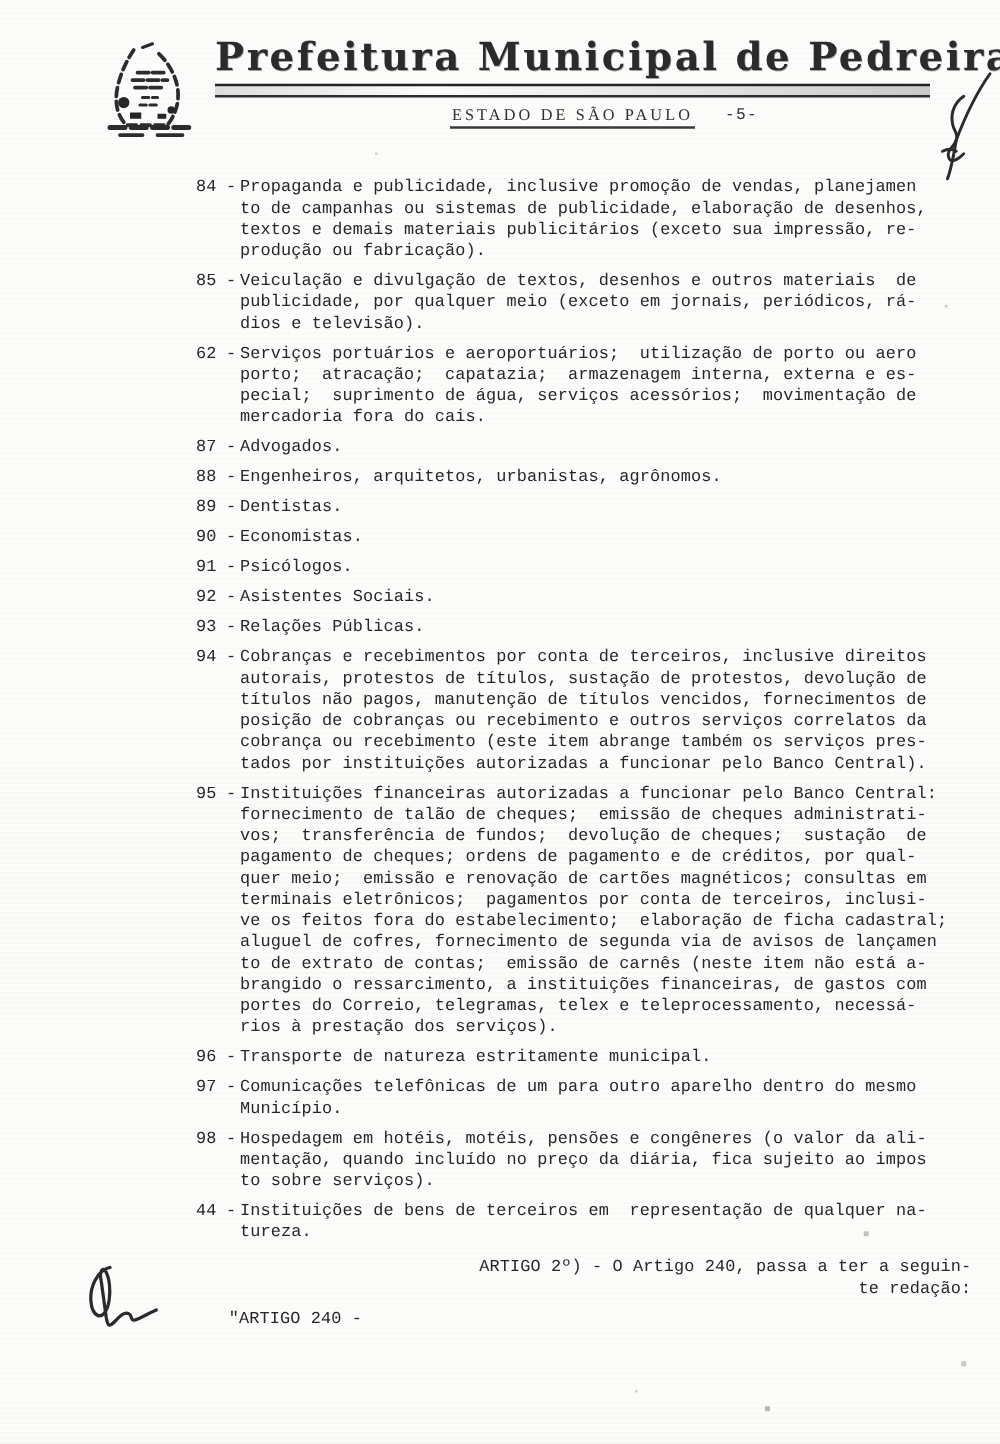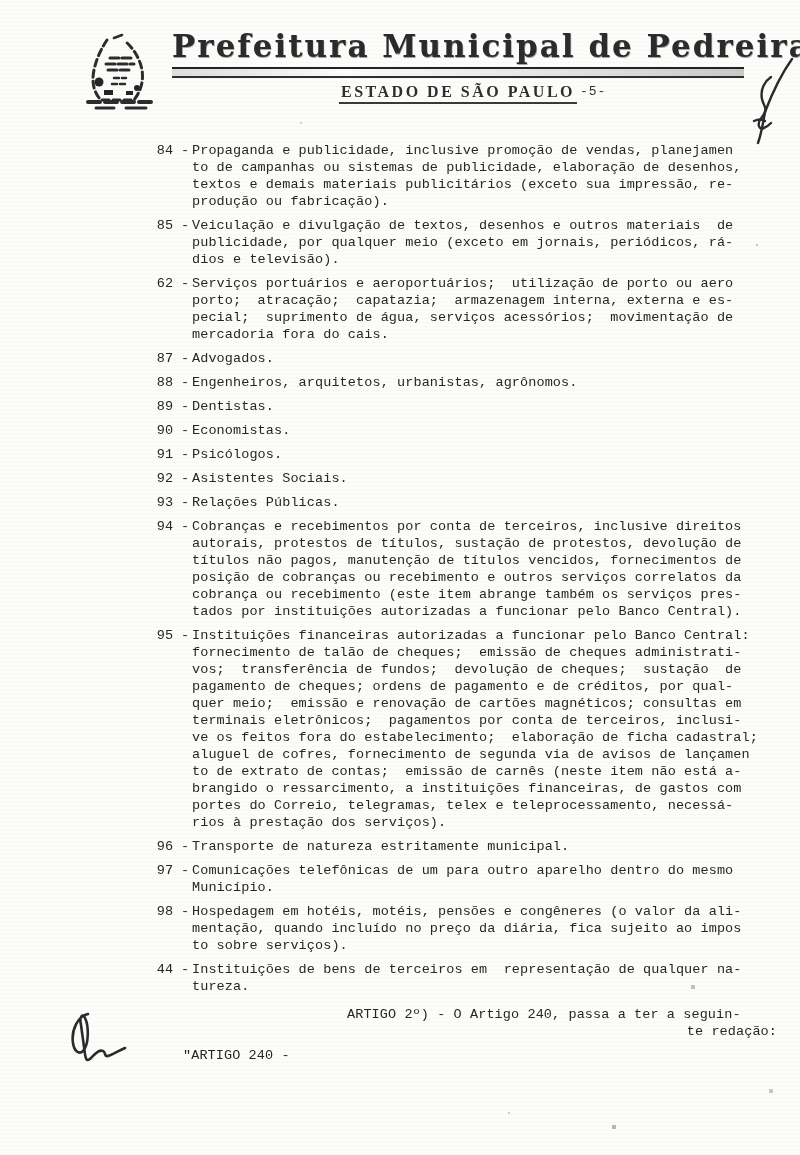--- a/index.html
+++ b/index.html
@@ -29,22 +29,22 @@
   }
   .rule{
     margin-top:3px;height:7px;
     border-top:2px solid #232323;
     border-bottom:2px solid #2e2e2e;
     background:linear-gradient(90deg, rgba(0,0,0,.12), rgba(0,0,0,0) 30%, rgba(0,0,0,.1) 70%, rgba(0,0,0,.2));
   }
   .subrow{position:relative;margin-top:5px;height:20px;text-align:center;}
   .subtitle{
     font-family:"Liberation Serif","DejaVu Serif",serif;
-    font-weight:bold;
-    font-size:16px;letter-spacing:2.5px;
+    font-weight:normal;
+    font-size:13px;letter-spacing:2.5px;
     color:#2e2e2e;
     border-bottom:2px solid #3a3a3a;
     padding:0 2px 2px 2px;
   }
   .pagenum{
     position:absolute;left:408px;top:1px;
     font-size:13px;letter-spacing:1px;color:#333;
   }
   .checkmark{position:absolute;left:728px;top:55px;width:68px;height:92px;}
 
@@ -57,21 +57,21 @@
     display:grid;
     grid-template-columns:26px 14px 1fr;
     margin-bottom:7px;
   }
   .item .num{text-align:center;}
   .item .dash{text-align:center;}
   .item .txt{white-space:pre-wrap;}
 
   
   .closing{margin-left:31px;margin-top:11px;}
-  .closing .l1{padding-left:164px;white-space:pre;}
+  .closing .l1{padding-left:164px;white-space:pre;text-align:right;}
   .closing .l2{margin-top:0;text-align:right;}
   .art240{display:flex;margin-top:7px;}
   .art240 .prefix{white-space:pre;width:104px;flex:0 0 auto;}
   .art240 .txt{white-space:pre-wrap;}
 
   
   .signature{position:absolute;left:58px;top:1008px;width:80px;height:72px;}
   .specks{
     position:absolute;left:0;top:0;width:2px;height:2px;
     background:transparent;

